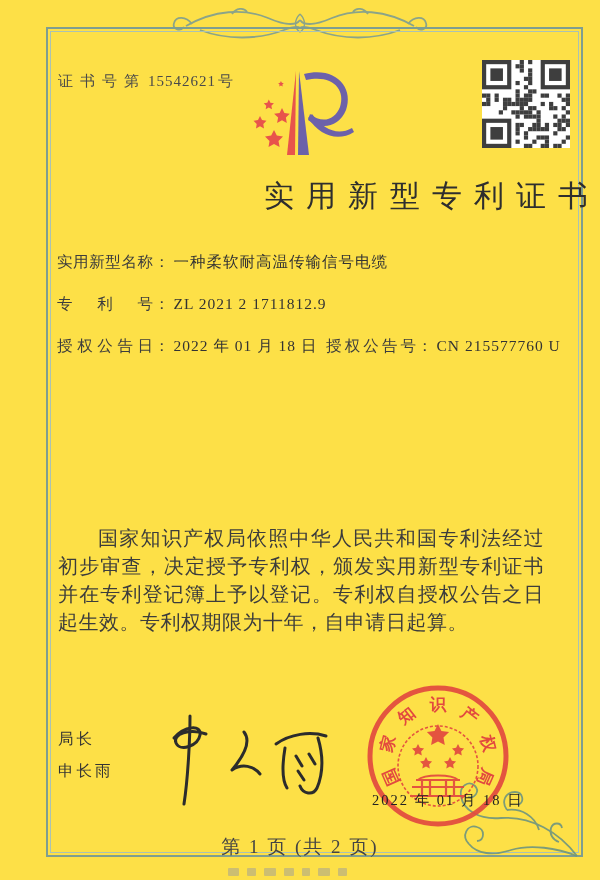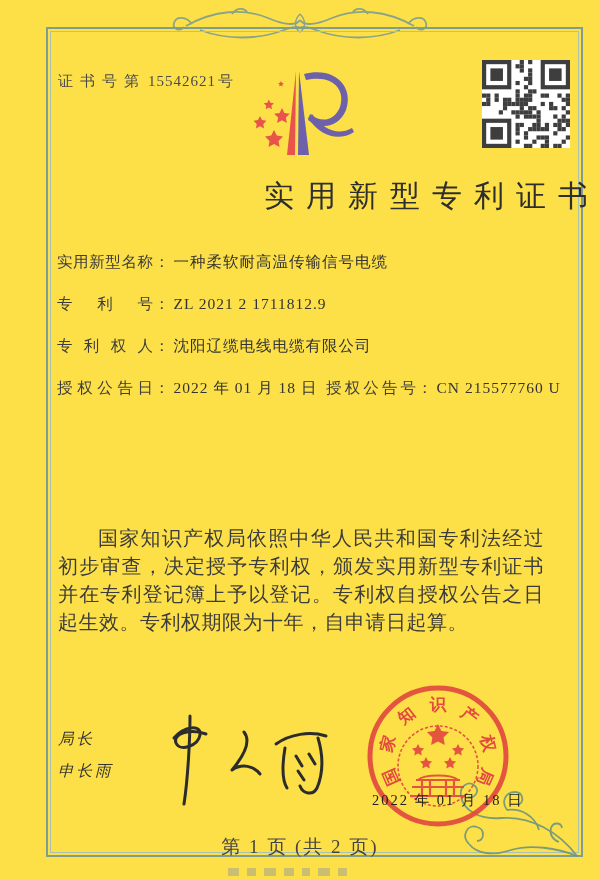--- a/index.html
+++ b/index.html
@@ -46,21 +46,21 @@
   .grant-right .flabel{width:90px;}
   
   .body-text{
     position:absolute;left:58px;top:524px;width:486px;
     font-size:20px;line-height:28px;color:#3c3c3c;
     text-align:justify;letter-spacing:.5px;
   }
   .body-text p{margin:0;text-indent:2em;}
   
   .signer{position:absolute;left:58px;top:729px;font-size:15.5px;color:#333;}
-  .signer div{margin-bottom:11px;letter-spacing:3px;font-style:italic;}
+  .signer div{margin-bottom:11px;letter-spacing:3px;}
   .signature{position:absolute;left:148px;top:708px;width:195px;height:102px;}
   .seal{position:absolute;left:366px;top:684px;width:144px;height:144px;}
   .seal-char{
     position:absolute;left:50%;top:50%;font-size:16.5px;font-weight:600;
     color:#e2493f;width:18px;height:18px;margin:-9px 0 0 -9px;text-align:center;
   }
   .seal-date{
     position:absolute;left:372px;top:791px;font-size:14.5px;color:#222;
     letter-spacing:2px;white-space:nowrap;
   }
@@ -250,23 +250,20 @@
   <div class="title">实用新型专利证书</div>
 
   <div class="fields">
     <div class="field-row">
       <span class="flabel">实用新型名称</span><span class="colon">：</span><span class="fvalue">一种柔软耐高温传输信号电缆</span>
     </div>
     <div class="field-row">
       <span class="flabel">专利号</span><span class="colon">：</span><span class="fvalue">ZL 2021 2 1711812.9</span>
     </div>
     <div class="field-row">
-      <span class="flabel">专利权人</span><span class="colon">：</span><span class="fvalue">沈阳辽缆电线电缆有限公司</span>
-    </div>
-    <div class="field-row">
       <span class="flabel">授权公告日</span><span class="colon">：</span><span class="fvalue">2022 年 01 月 18 日</span>
       <span class="grant-right">
         <span class="flabel">授权公告号</span><span class="colon">：</span><span class="fvalue">CN 215577760 U</span>
       </span>
     </div>
   </div>
 
   <div class="body-text">
     <p>国家知识产权局依照中华人民共和国专利法经过初步审查，决定授予专利权，颁发实用新型专利证书并在专利登记簿上予以登记。专利权自授权公告之日起生效。专利权期限为十年，自申请日起算。</p>
   </div>

